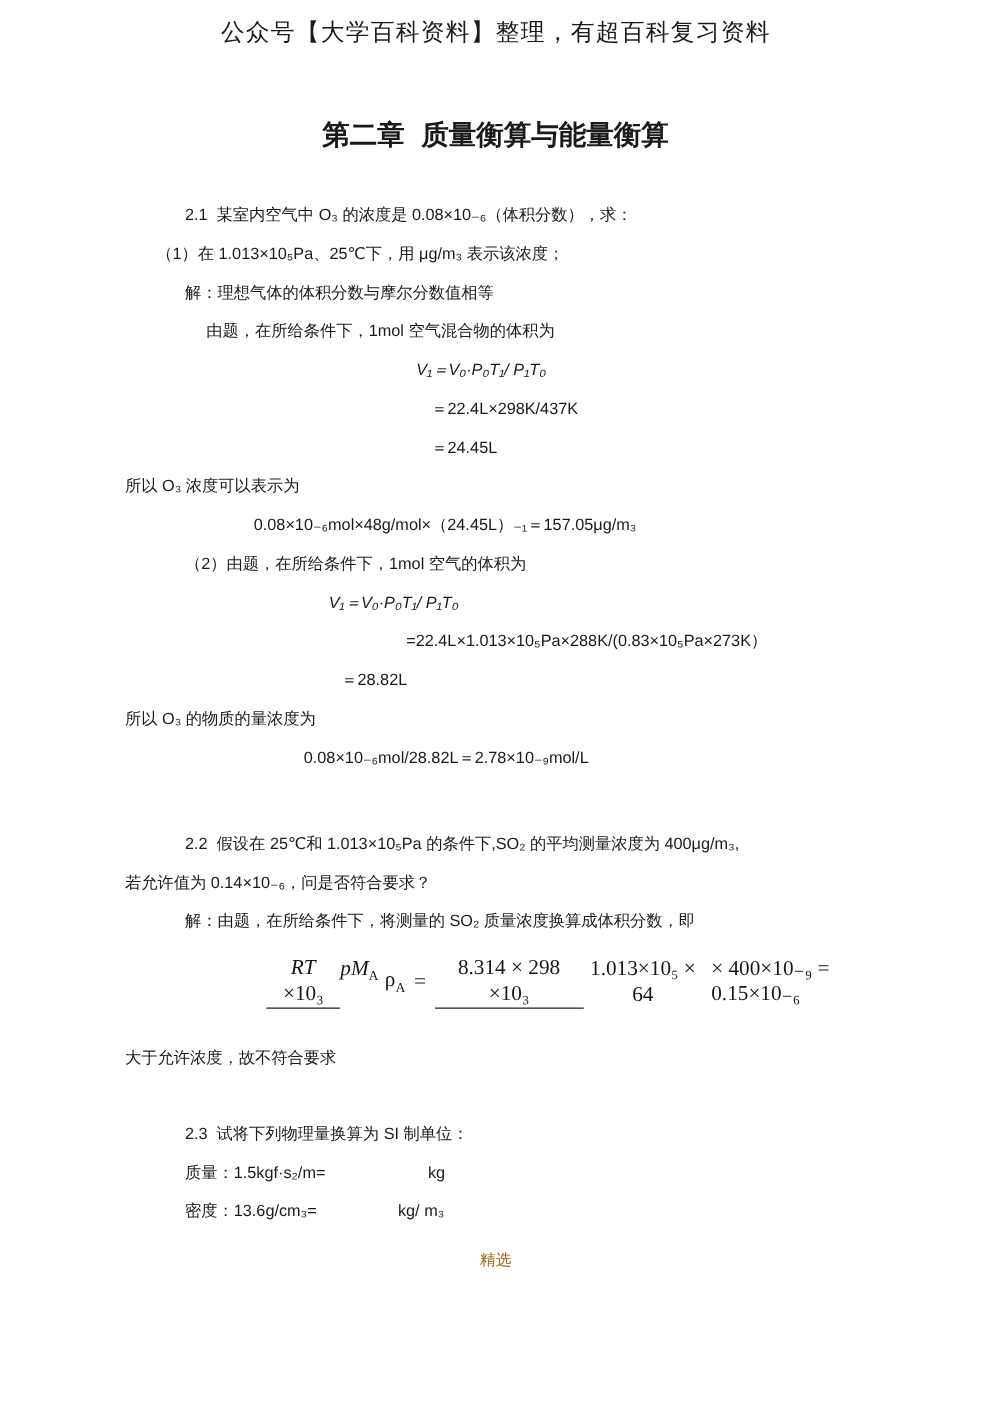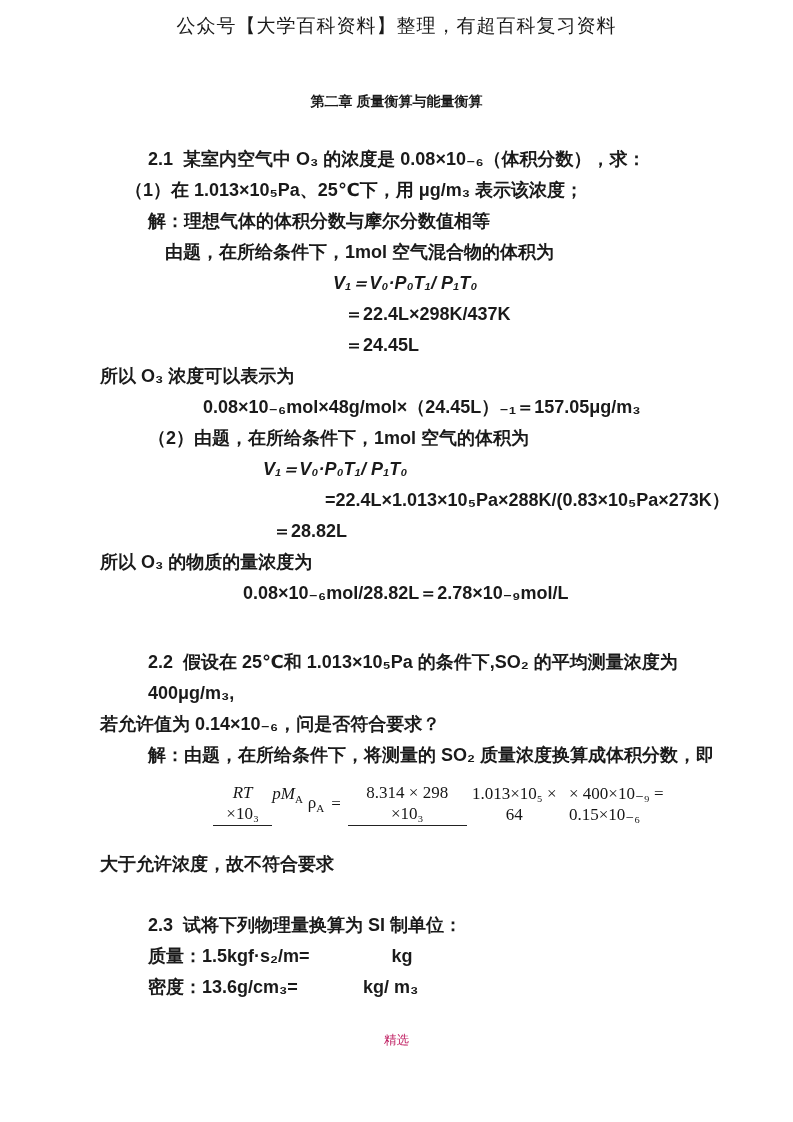--- a/index.html
+++ b/index.html
@@ -15,30 +15,30 @@
   .doc-header {
     text-align:center;
     padding-top:13px;
     font-size:19px;
     letter-spacing:1px;
     font-family:"Liberation Serif","DejaVu Serif",serif;
   }
   .chapter-title {
     text-align:center;
     margin-top:54px;
-    font-size:14px;
+    font-size:22px;
     font-weight:bold;
+    font-family:Liberation Mono, monospace;
   }
   .doc-body { padding:0 70px 0 100px; margin-top:33px; }
   .line {
     margin:0;
-    font-size:18px;
+    font-size:13px;
     line-height:31px;
     white-space:pre-wrap;
-    font-weight:bold;
   }
   .ind        { padding-left:48px; }
   .ind-paren  { padding-left:25px; }
   .ind2       { padding-left:65px; }
   .italic     { font-style:italic; }
   .eq-v1      { padding-left:233px; }
   .eq-v1step  { padding-left:245px; }
   .eq-conc    { padding-left:103px; }
   .eq-v2      { padding-left:163px; }
   .eq-v2step  { padding-left:225px; }
@@ -65,24 +65,24 @@
   .formula-row i { font-style:italic; }
   .rho-term { margin-left:5px; }
   .f-eq { margin:0 7px; }
   .f-tail { margin-left:7px; }
 
   .spacer-mass    { display:inline-block; width:82px; }
   .spacer-density { display:inline-block; width:65px; }
 
   .doc-footer {
     position:absolute;
-    left:0; right:0; top:1032px;
+    left:0; right:0; top:1000px;
     text-align:center;
     font-size:12.5px;
-    color:#be185d;
+    color:#a16207;
     font-family:"Liberation Serif","DejaVu Serif",serif;
   }
 </style>
 </head>
 <body>
 
 <div class="page">
 
   <div class="doc-header">公众号【大学百科资料】整理，有超百科复习资料</div>
   <div class="chapter-title">第二章 质量衡算与能量衡算</div>

